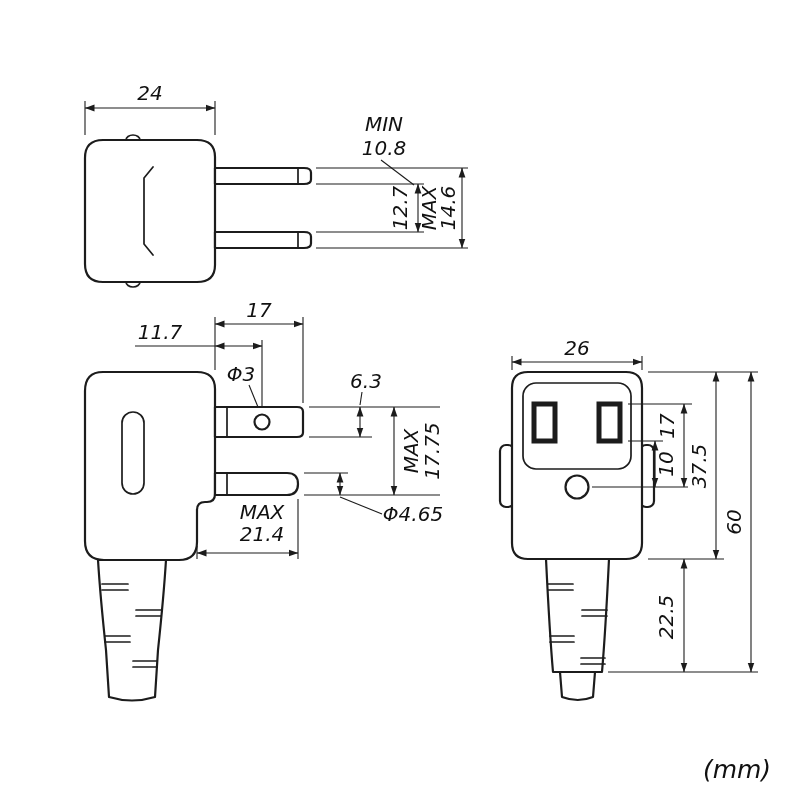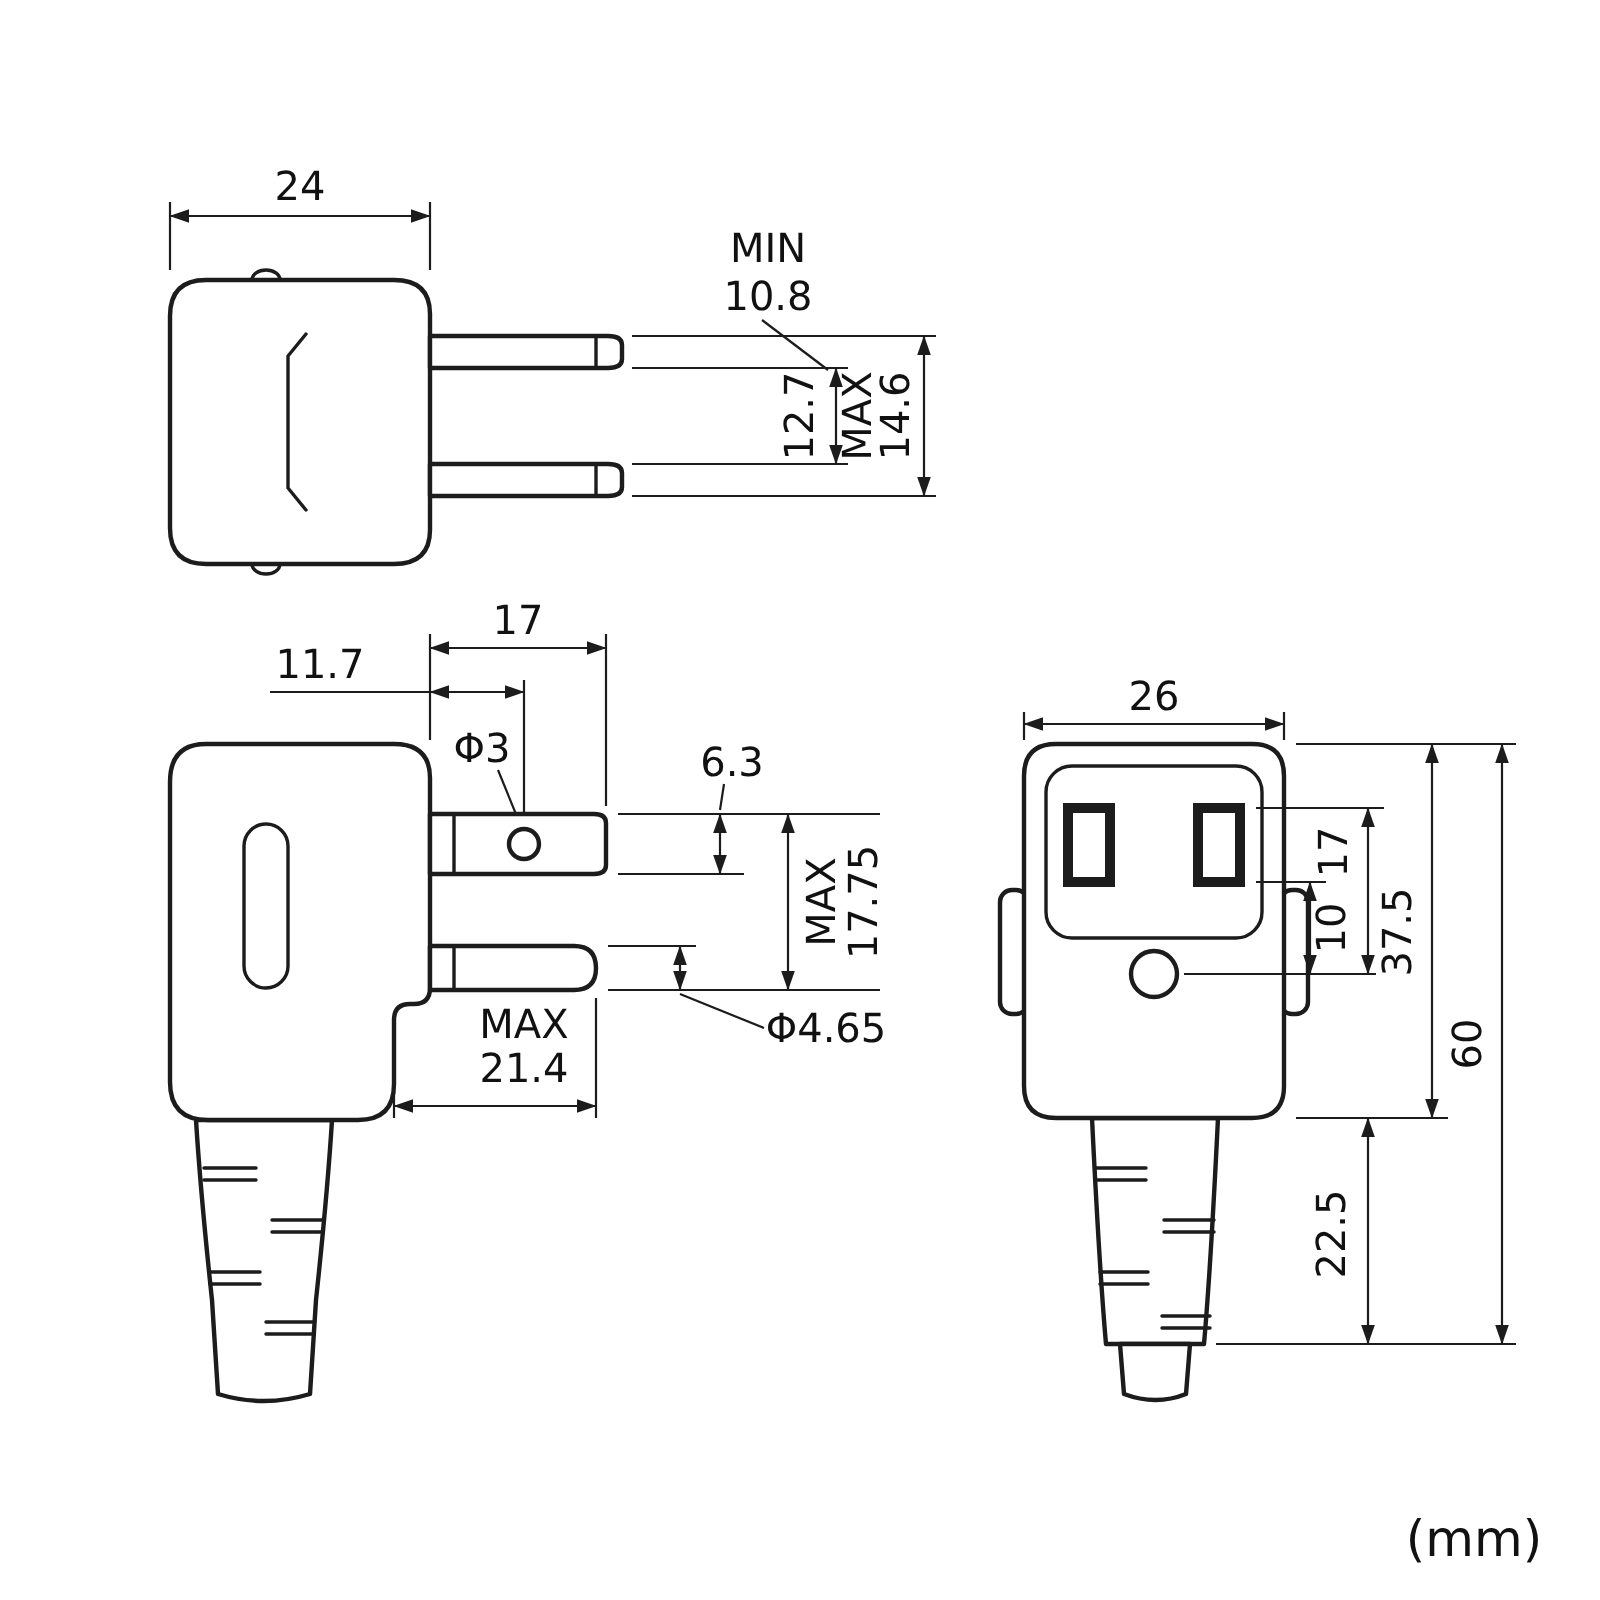--- a/index.html
+++ b/index.html
@@ -1,18 +1,19 @@
 <!DOCTYPE html>
 <html><head>
 <meta charset="utf-8">
 <style>
   html,body{margin:0;padding:0;background:#ffffff;}
   .canvas{
     width:800px;height:800px;background:#ffffff;position:relative;overflow:hidden;
     font-family:"DejaVu Sans","Liberation Sans",sans-serif;
+    font-style:italic;
   }
   svg{display:block;}
   .outline{fill:#ffffff;stroke:#1c1c1c;stroke-width:2.2;stroke-linejoin:round;stroke-linecap:round;}
   .detail{fill:none;stroke:#1c1c1c;stroke-width:1.7;stroke-linecap:round;}
   .slot{fill:#ffffff;stroke:#1c1c1c;stroke-width:5;}
   .dl{fill:none;stroke:#1c1c1c;stroke-width:1.1;}
   .dim{font-family:"DejaVu Sans","Liberation Sans",sans-serif;font-size:20px;fill:#111;text-anchor:middle;}
   .rot{dominant-baseline:middle;}
   .unit{font-family:"DejaVu Sans","Liberation Sans",sans-serif;font-size:25px;fill:#111;text-anchor:middle;}
 </style>

